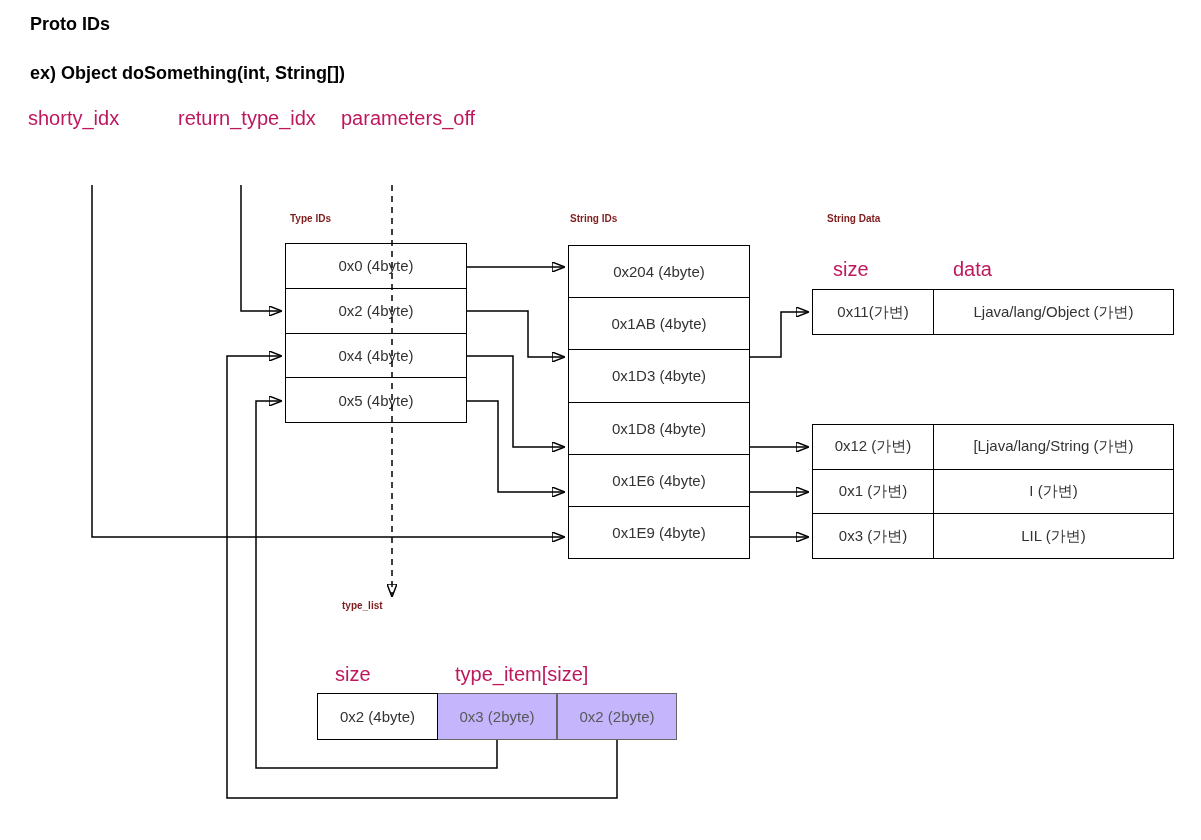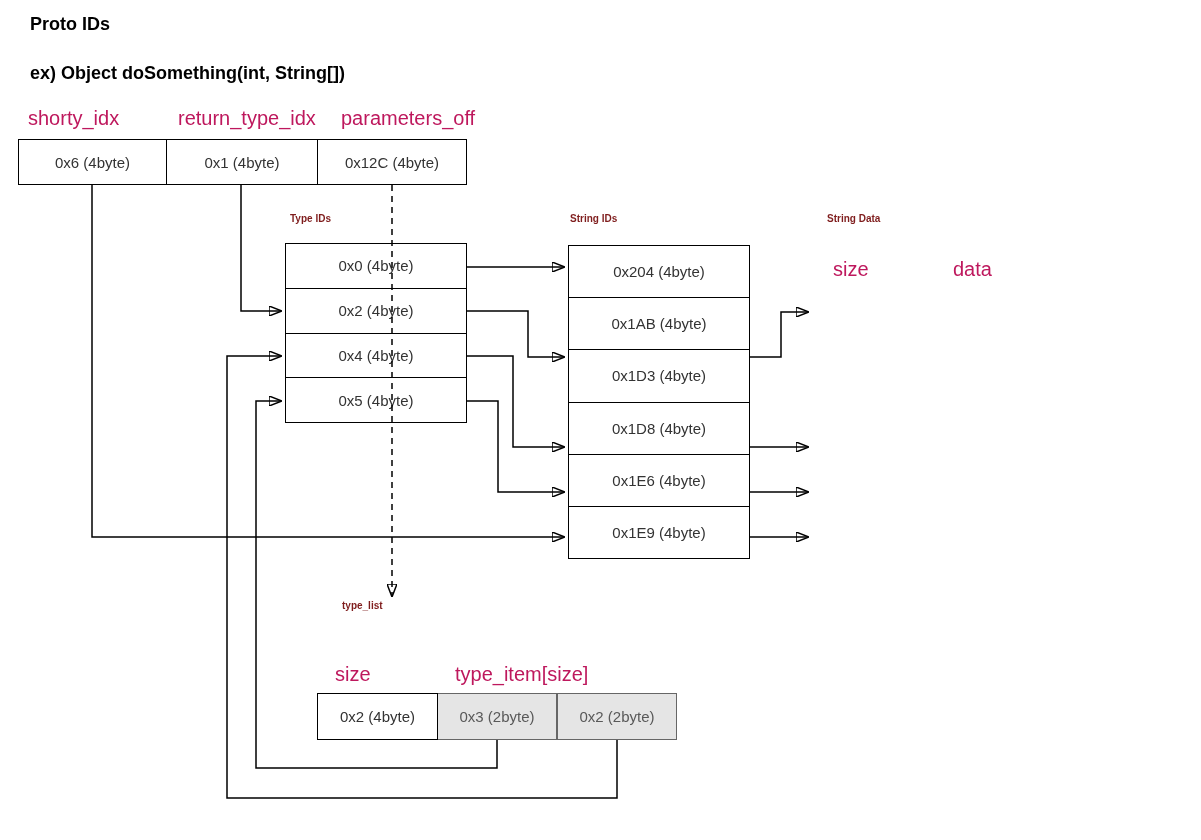--- a/index.html
+++ b/index.html
@@ -11,21 +11,21 @@
   .lbl{font-size:20px;color:#be185d;white-space:nowrap;z-index:2;}
   .ttl{font-size:10px;font-weight:bold;color:#7f1d1d;white-space:nowrap;z-index:2;}
   .bigttl{font-size:18px;font-weight:bold;color:#000;white-space:nowrap;z-index:2;}
   .tbl{border:1.5px solid #000;background:#fff;display:flex;z-index:1;}
   .tbl-v{border:1.5px solid #000;background:#fff;display:flex;flex-direction:column;z-index:1;}
   .cell{display:flex;align-items:center;justify-content:center;font-size:15px;color:#333;box-sizing:border-box;}
   .row{flex:1;display:flex;align-items:center;justify-content:center;font-size:15px;color:#333;box-sizing:border-box;border-bottom:1.5px solid #000;}
   .row:last-child,.drow:last-child{border-bottom:none;}
   .drow{flex:1;display:flex;box-sizing:border-box;border-bottom:1.5px solid #000;}
   .vdiv{border-right:1.5px solid #000;}
-  .gcell{border:1px solid #666;background:#e5e5e5;color:#595959;display:flex;align-items:center;justify-content:center;font-size:15px;box-sizing:border-box;z-index:1;}
+  .gcell{border:1px solid #666;background:#c4b5fd;color:#595959;display:flex;align-items:center;justify-content:center;font-size:15px;box-sizing:border-box;z-index:1;}
   svg.wires{position:absolute;left:0;top:0;z-index:5;pointer-events:none;}
   svg.wires path{stroke:#000;stroke-width:1.5;fill:none;}
 </style>
 </head>
 <body>
 
 <div id="stage">
 
   <svg class="wires" width="1201" height="840" viewBox="0 0 1201 840">
     <defs>
@@ -48,25 +48,20 @@
     <path d="M 617 740 L 617 798 L 227 798 L 227 356 L 281 356" marker-end="url(#arrow)"></path>
   </svg>
 
   <div class="abs bigttl" style="left:30px;top:14px;">Proto IDs</div>
   <div class="abs bigttl" style="left:30px;top:63px;">ex) Object doSomething(int, String[])</div>
 
   <div class="abs lbl" style="left:28px;top:107px;">shorty_idx</div>
   <div class="abs lbl" style="left:178px;top:107px;">return_type_idx</div>
   <div class="abs lbl" style="left:331px;top:107px;margin-left:10px;">parameters_off</div>
 
-  <div class="abs tbl" style="left:18px;top:139px;width:449px;height:46px;">
-    <div class="cell vdiv" style="width:148px;">0x6 (4byte)</div>
-    <div class="cell vdiv" style="width:151px;">0x1 (4byte)</div>
-    <div class="cell" style="flex:1;">0x12C (4byte)</div>
-  </div>
 
   <div class="abs ttl" style="left:290px;top:213px;">Type IDs</div>
   <div class="abs tbl-v" style="left:285px;top:243px;width:182px;height:180px;">
     <div class="row">0x0 (4byte)</div>
     <div class="row">0x2 (4byte)</div>
     <div class="row">0x4 (4byte)</div>
     <div class="row">0x5 (4byte)</div>
   </div>
 
   <div class="abs ttl" style="left:570px;top:213px;">String IDs</div>
@@ -76,21 +71,39 @@
     <div class="row">0x1D3 (4byte)</div>
     <div class="row">0x1D8 (4byte)</div>
     <div class="row">0x1E6 (4byte)</div>
     <div class="row">0x1E9 (4byte)</div>
   </div>
 
   <div class="abs ttl" style="left:827px;top:213px;">String Data</div>
   <div class="abs lbl" style="left:833px;top:258px;">size</div>
   <div class="abs lbl" style="left:953px;top:258px;">data</div>
 
+  <div class="abs tbl" style="left:812px;top:289px;width:362px;height:46px;">
+    <div class="cell vdiv" style="width:121px;">0x11(가변)</div>
+    <div class="cell" style="flex:1;">Ljava/lang/Object (가변)</div>
+  </div>
 
+  <div class="abs tbl-v" style="left:812px;top:424px;width:362px;height:135px;">
+    <div class="drow">
+      <div class="cell vdiv" style="width:121px;">0x12 (가변)</div>
+      <div class="cell" style="flex:1;">[Ljava/lang/String (가변)</div>
+    </div>
+    <div class="drow">
+      <div class="cell vdiv" style="width:121px;">0x1 (가변)</div>
+      <div class="cell" style="flex:1;">I (가변)</div>
+    </div>
+    <div class="drow">
+      <div class="cell vdiv" style="width:121px;">0x3 (가변)</div>
+      <div class="cell" style="flex:1;">LIL (가변)</div>
+    </div>
+  </div>
 
   <div class="abs ttl" style="left:342px;top:600px;">type_list</div>
   <div class="abs lbl" style="left:335px;top:663px;">size</div>
   <div class="abs lbl" style="left:455px;top:663px;">type_item[size]</div>
 
   <div class="abs gcell" style="left:437px;top:693px;width:120px;height:47px;">0x3 (2byte)</div>
   <div class="abs gcell" style="left:557px;top:693px;width:120px;height:47px;">0x2 (2byte)</div>
   <div class="abs cell" style="left:317px;top:693px;width:121px;height:47px;border:1.5px solid #000;background:#fff;z-index:1;">0x2 (4byte)</div>
 
 </div>

